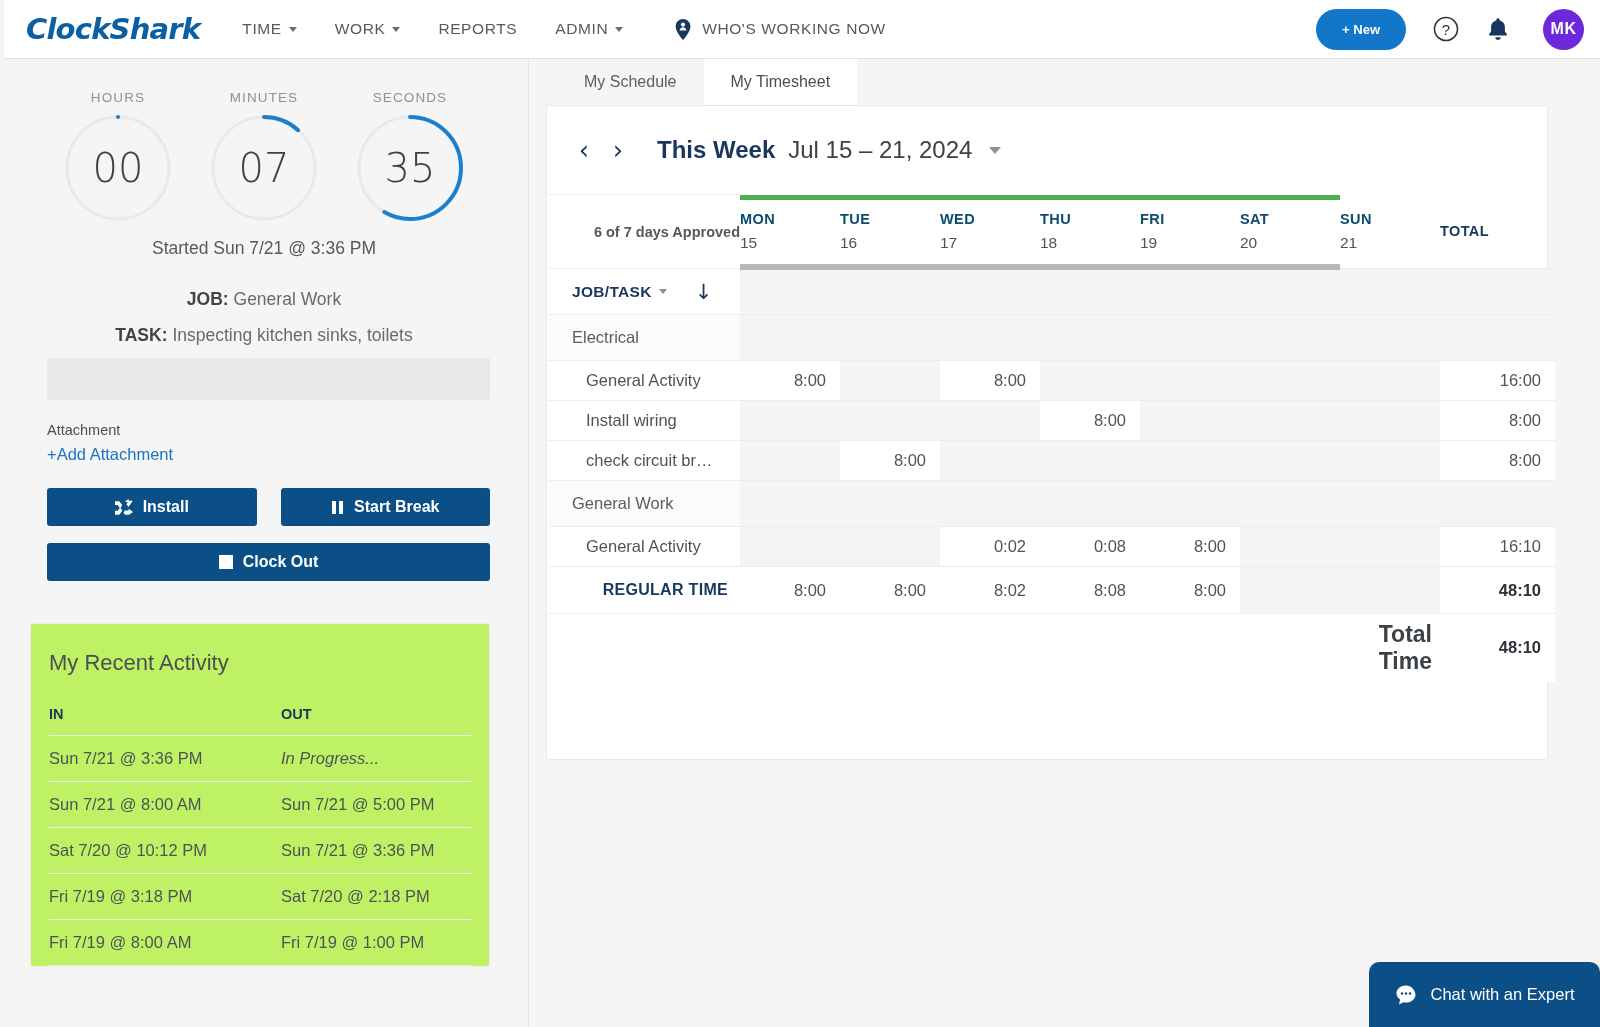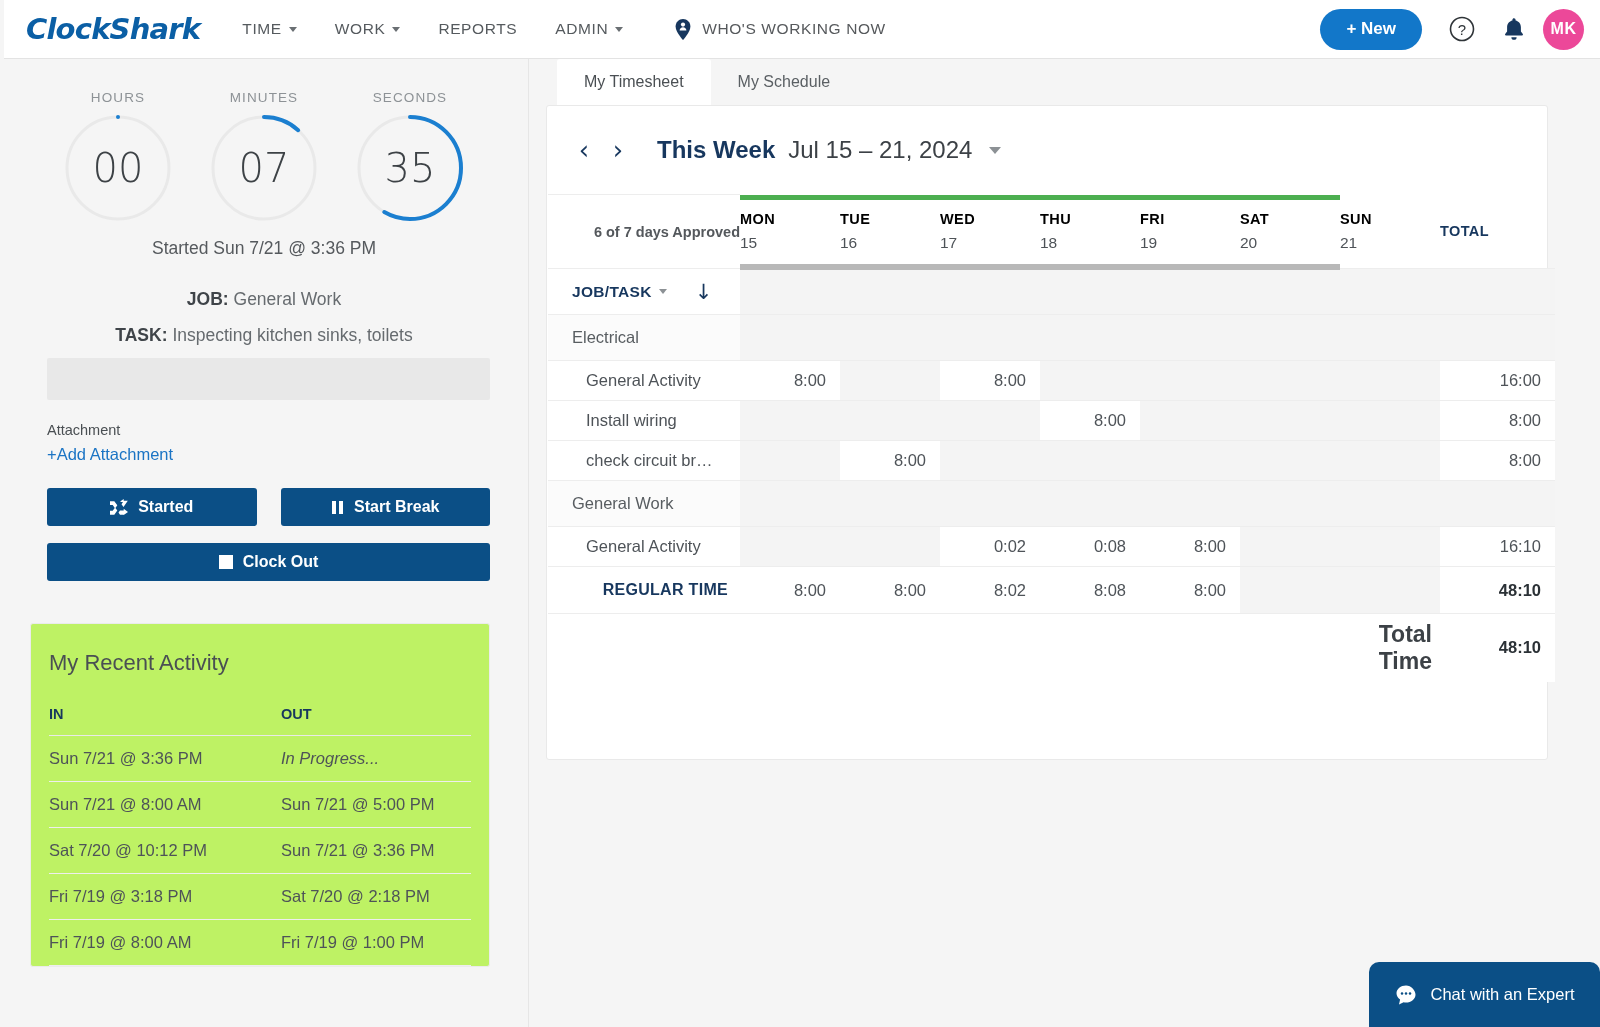--- a/index.html
+++ b/index.html
@@ -32,27 +32,27 @@
     border-left: 4.5px solid transparent; border-right: 4.5px solid transparent;
     border-top: 5px solid #6a6f73;
   }
   .whoswork { display: flex; align-items: center; margin-left: 14px; cursor: pointer; }
   .pin-icon { width: 16px; height: 21px; margin-right: 11px; }
   .whoswork span { color: #56595c; font-size: 15.5px; letter-spacing: .6px; }
 
   .nav-right { margin-left: auto; display: flex; align-items: center; margin-right: 20px; }
   .btn-new {
     background: #1277c9; color: #fff; border: none; border-radius: 22px;
-    padding: 0 26px; height: 41px; font-size: 17px; font-weight: bold;
+    padding: 0 26px; height: 41px; font-size: 13px; font-weight: bold;
     cursor: pointer; font-family: "Liberation Sans", sans-serif;
   }
   .icon-btn { margin-left: 26px; cursor: pointer; display:flex; align-items:center; }
   .avatar {
-    margin-left: 17px; width: 41px; height: 41px; border-radius: 50%;
-    background: #ec4899; color:#fff; display:flex; align-items:center;
+    margin-left: 33px; width: 41px; height: 41px; border-radius: 50%;
+    background: #6d28d9; color:#fff; display:flex; align-items:center;
     justify-content:center; font-size: 16px; font-weight: bold; cursor: pointer;
     letter-spacing: .5px;
   }
 
   
   .leftpanel {
     position: absolute; top: 59px; left: 0; width: 529px; height: 968px;
     background: #f5f5f5; border-right: 1px solid #e6e6e6; overflow: hidden;
   }
   .timer-row { display: flex; justify-content: center; margin-top: 31px; gap: 32px; }
@@ -148,21 +148,21 @@
   .hdr-row { height: 74px; }
   .hdr-approved {
     font-size: 14.5px; color:#54585c; text-align:right; padding-right: 6px;
     vertical-align: middle; border-top: 1px solid #ededed; border-bottom:1px solid #ededed;
   }
   .hdr-day {
     vertical-align: middle; text-align: left; padding-left: 12px;
     border-bottom: 1px solid #ededed;
     position: relative;
   }
-  .hdr-day .dn { font-size: 14.5px; color:#000000; font-weight:bold; letter-spacing:.4px; display:block; }
+  .hdr-day .dn { font-size: 14.5px; color:#0c4a6e; font-weight:bold; letter-spacing:.4px; display:block; }
   .hdr-day .dd { font-size: 15.5px; color:#4e5358; display:block; margin-top: 7px; font-weight: 300;}
   .hdr-total {
     vertical-align: middle; text-align:left; padding-left: 6px;
     border-bottom: 1px solid #ededed;
   }
   .hdr-total .dn { font-size: 14.5px; color:#17375e; font-weight:bold; letter-spacing:.4px;}
 
   .approvebar {
     position:absolute; top:0; left: 0; right: 0; height: 5px; background: #4caf50;
   }
@@ -307,21 +307,21 @@
   <div class="attach-link">+Add Attachment</div>
 
   <div class="btn-row">
     <button class="bbtn half">
       <svg width="18" height="16" viewBox="0 0 18 16">
         <path d="M0 3.2h4.3l3 4.1-2.2 3.1-2.4-3.3H0zM0 12.8h2.7l2.4-3.3 2.2 3.1-3 4.1H0z" fill="#fff" transform="translate(0,-1)"></path>
         <path d="M10.5 2.2l3.2-2.2v1.7h4.1L13.5 8l-2-2.8 1.5-2.1h-2.5z" fill="#fff"></path>
         <path d="M12.9 0v3.2h5.1V0zM12.9 11.6v3.2h5.1v-3.2z" fill="#fff" opacity="0"></path>
         <path d="M13.7 16l4.3-3.1-4.3-3.1v1.7H10l-1.5 2.1 1.5 2.1h3.7z" fill="#fff"></path>
       </svg>
-      <span>Started</span>
+      <span>Install</span>
     </button>
     <button class="bbtn half">
       <svg width="13" height="15" viewBox="0 0 13 15">
         <rect x="1" y="1" width="4" height="13" fill="#fff"></rect>
         <rect x="8" y="1" width="4" height="13" fill="#fff"></rect>
       </svg>
       <span>Start Break</span>
     </button>
   </div>
   <button class="bbtn full">
@@ -361,22 +361,22 @@
             <td>Fri 7/19 @ 8:00 AM</td>
             <td>Fri 7/19 @ 1:00 PM</td>
           </tr>
         </tbody>
     </table>
   </div>
 </div>
 
 <div class="main">
   <div class="tabs">
+    <div class="tab">My Schedule</div>
     <div class="tab active">My Timesheet</div>
-    <div class="tab">My Schedule</div>
   </div>
 
   <div class="sheet-card">
     <div class="datebar">
       <div class="arrowbtn">‹</div>
       <div class="arrowbtn">›</div>
       <div class="thisweek">This Week</div>
       <div class="daterange">Jul 15 – 21, 2024</div>
       <div class="date-caret"></div>
     </div>

